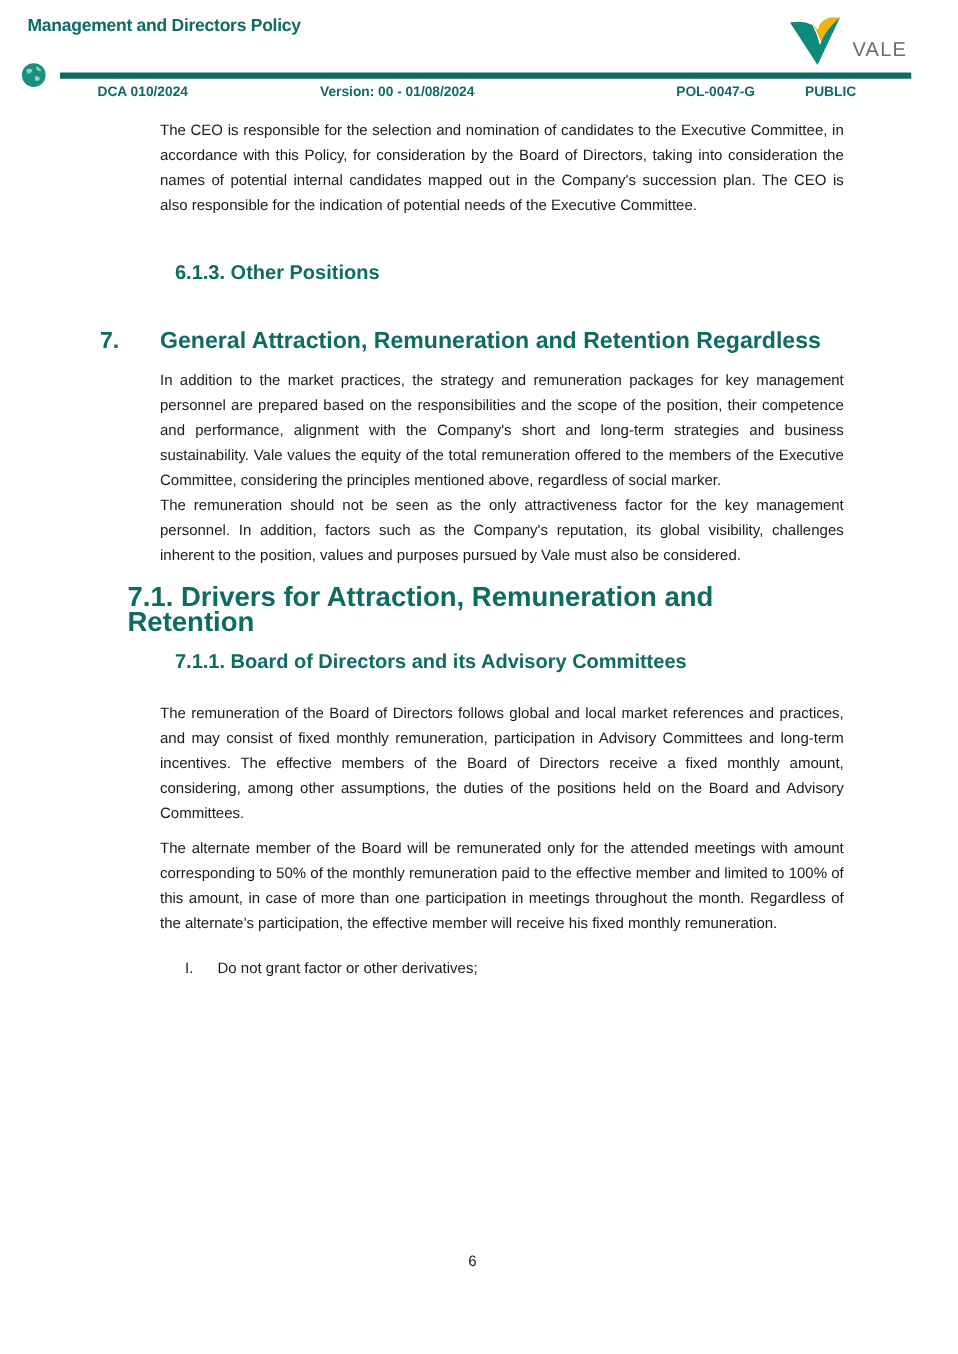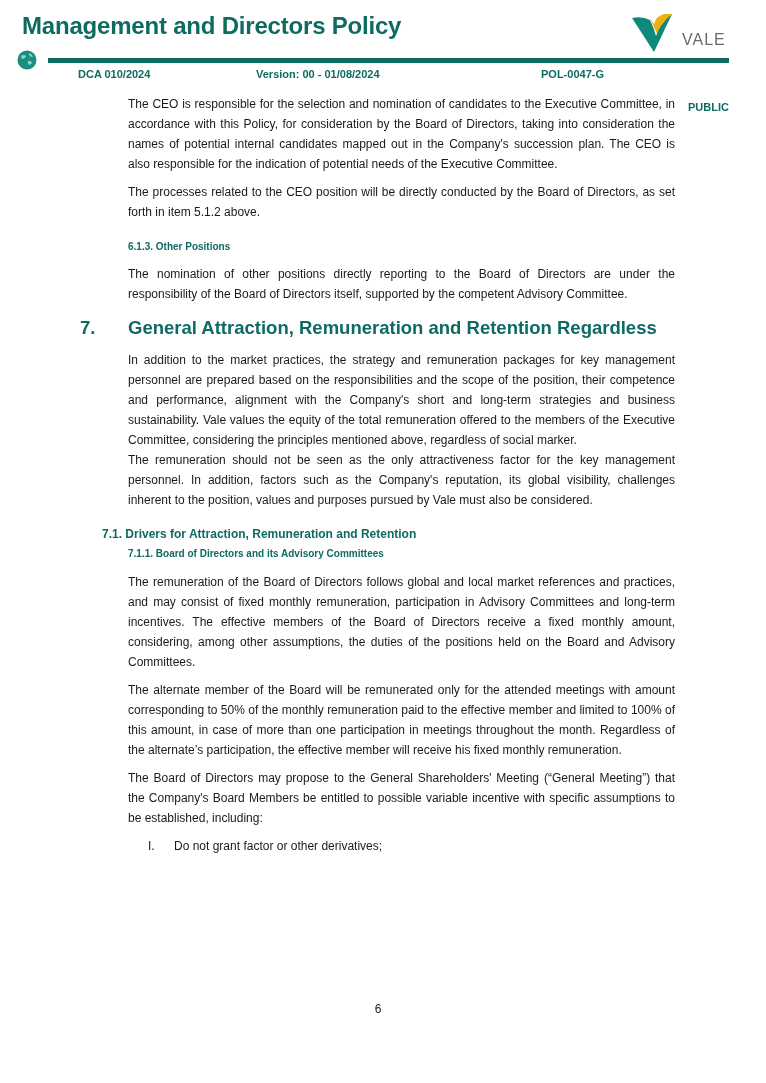--- a/index.html
+++ b/index.html
@@ -1,30 +1,30 @@
 <!DOCTYPE html>
 <html><head>
 <meta charset="utf-8">
 <style>
   html, body { margin: 0; padding: 0; background: #ffffff; }
   body { width: 766px; height: 1083px; position: relative; overflow: hidden;
          font-family: "Liberation Sans", sans-serif; color: #1a1a1a; }
-  .header-title { position: absolute; left: 22px; top: 12px; font-size: 24px; font-weight: bold;
+  .header-title { position: absolute; left: 22px; top: 12px; font-size: 14px; font-weight: bold;
                   color: #0e6b62; letter-spacing: -0.2px; }
   .globe { position: absolute; left: 17px; top: 50px; width: 20px; height: 20px; }
   .logo { position: absolute; left: 630px; top: 10px; width: 100px; height: 42px; }
   .rule { position: absolute; left: 48px; top: 58px; width: 681px; height: 5px; background: #0e6b62; }
   .meta { position: absolute; top: 68px; font-size: 11px; font-weight: bold; color: #0e6b62; }
   .content { position: absolute; left: 128px; width: 547px; top: 94px; font-size: 12px; line-height: 20px; }
   p { margin: 0; text-align: justify; }
   .gap { height: 8px; }
-  .h3 { color: #0e6b62; font-weight: bold; font-size: 10px; margin: 0; }
+  .h3 { color: #0e6b62; font-weight: bold; font-size: 16px; margin: 12px; }
   .h1 { position: relative; color: #0e6b62; font-weight: bold; font-size: 18.5px; margin: 0; }
   .h1 .num { position: absolute; left: -48px; }
-  .h2 { color: #0e6b62; font-weight: bold; font-size: 12px; margin: 0 0 0 -26px; }
+  .h2 { color: #0e6b62; font-weight: bold; font-size: 22px; margin: 0 0 0 -26px; }
   .list-item { display: flex; margin-left: 20px; }
   .list-item .marker { width: 26px; }
   .page-num { position: absolute; left: 0; width: 756px; text-align: center; top: 1002px; font-size: 12px; }
 </style>
 </head>
 <body>
 
 <div class="header-title">Management and Directors Policy</div>
 
 <svg class="globe" viewBox="0 0 20 20">
@@ -38,48 +38,45 @@
   <path d="M2 8 L20 8 L28 26 L42 4 L34 4 Q26 6 24 14 L20 8 Z" fill="#eeb111"></path>
   <path d="M2 8 Q12 6 20 10 Q24 18 26 26 Q30 14 42 4 L24 42 Z" fill="#0e8a7c"></path>
   <text x="52" y="35" font-family="Liberation Sans, sans-serif" font-size="16" fill="#6b6b6b" letter-spacing="1">VALE</text>
 </svg>
 
 <div class="rule"></div>
 
 <div class="meta" style="left:78px;">DCA 010/2024</div>
 <div class="meta" style="left:256px;">Version: 00 - 01/08/2024</div>
 <div class="meta" style="left:505px;margin-left:36px;">POL-0047-G</div>
-<div class="meta" style="left:688px;margin-top:33px;">PUBLIC</div>
+<div class="meta" style="left:644px;">PUBLIC</div>
 
 <div class="content">
   <p>The CEO is responsible for the selection and nomination of candidates to the Executive Committee, in accordance with this Policy, for consideration by the Board of Directors, taking into consideration the names of potential internal candidates mapped out in the Company's succession plan. The CEO is also responsible for the indication of potential needs of the Executive Committee.</p>
   <div class="gap"></div>
-  <p>The processes related to the CEO position will be directly conducted by the Board of Directors, as set forth in item 5.1.2 above.</p>
   <div style="height:15px"></div>
   <div class="h3">6.1.3. Other Positions</div>
   <div style="height:7px"></div>
-  <p>The nomination of other positions directly reporting to the Board of Directors are under the responsibility of the Board of Directors itself, supported by the competent Advisory Committee.</p>
   <div style="height:14px"></div>
   <div class="h1">
     <span class="num">7.</span>
     <span>General Attraction, Remuneration and Retention Regardless</span>
   </div>
   <div style="height:4px"></div>
   <div class="gap"></div>
   <p>In addition to the market practices, the strategy and remuneration packages for key management personnel are prepared based on the responsibilities and the scope of the position, their competence and performance, alignment with the Company's short and long-term strategies and business sustainability. Vale values the equity of the total remuneration offered to the members of the Executive Committee, considering the principles mentioned above, regardless of social marker.</p>
   <p>The remuneration should not be seen as the only attractiveness factor for the key management personnel. In addition, factors such as the Company's reputation, its global visibility, challenges inherent to the position, values and purposes pursued by Vale must also be considered.</p>
   <div style="height:14px"></div>
   <div class="h2">7.1. Drivers for Attraction, Remuneration and Retention</div>
   <div class="h3">7.1.1. Board of Directors and its Advisory Committees</div>
   <div style="height:8px"></div>
   <p>The remuneration of the Board of Directors follows global and local market references and practices, and may consist of fixed monthly remuneration, participation in Advisory Committees and long-term incentives.  The effective members of the Board of Directors receive a fixed monthly amount, considering, among other assumptions, the duties of the positions held on the Board and Advisory Committees.</p>
   <div class="gap"></div>
   <p>The alternate member of the Board will be remunerated only for the attended meetings with amount corresponding to 50% of the monthly remuneration paid to the effective member and limited to 100% of this amount, in case of more than one participation in meetings throughout the month. Regardless of the alternate’s participation, the effective member will receive his fixed monthly remuneration.</p>
   <div class="gap"></div>
-  <p>The Board of Directors may propose to the General Shareholders' Meeting (“General Meeting”) that the Company's Board Members be entitled to possible variable incentive with specific assumptions to be established, including:</p>
   <div class="gap"></div>
   <div class="list-item">
     <span class="marker">I.</span>
     <span>Do not grant factor or other derivatives;</span>
   </div>
 </div>
 
 <div class="page-num">6</div>
 
 </body></html>

